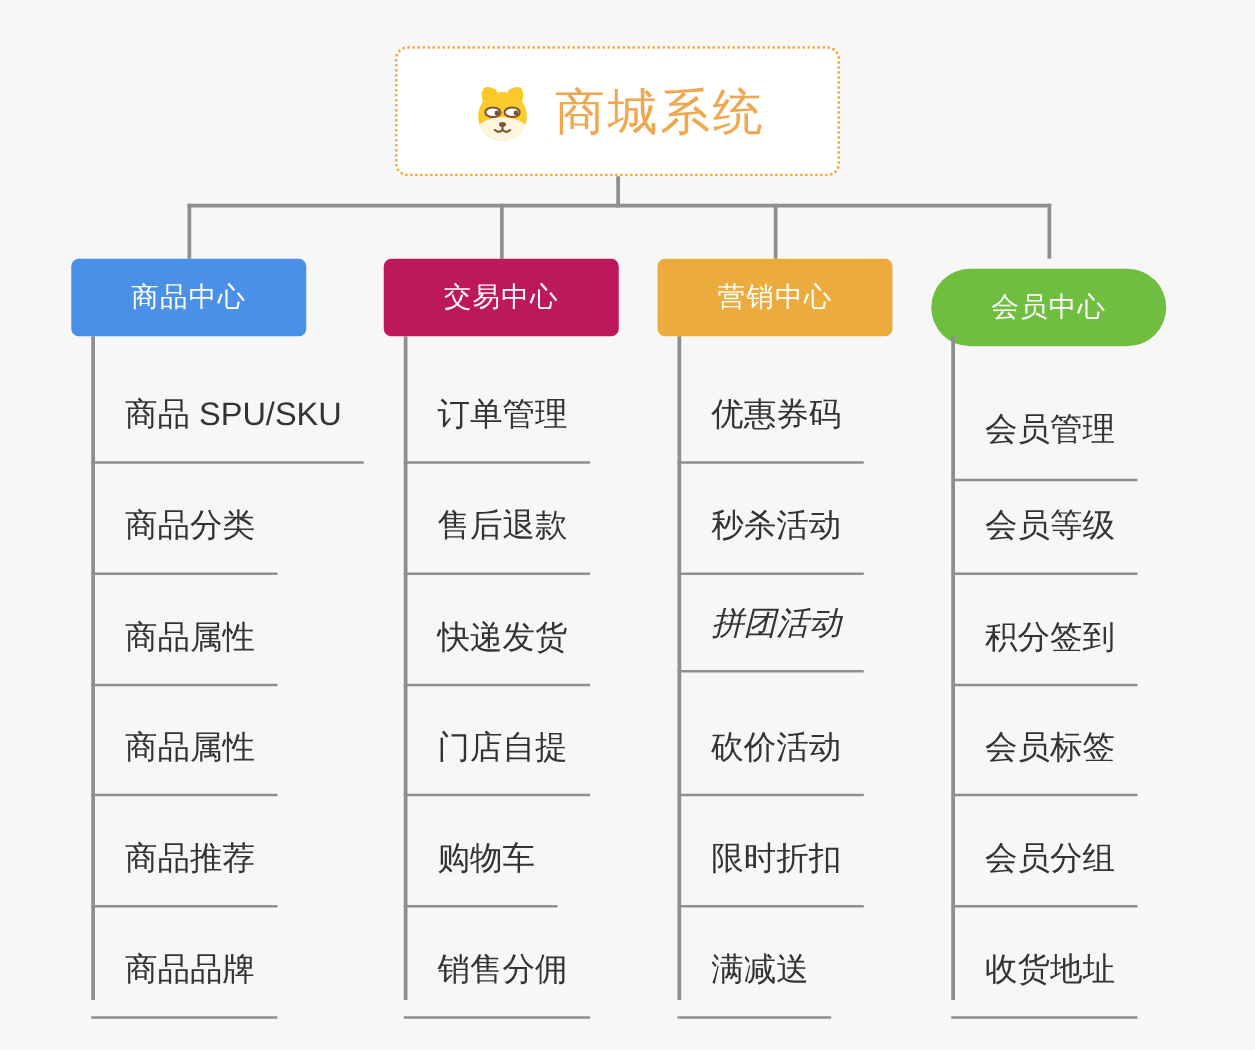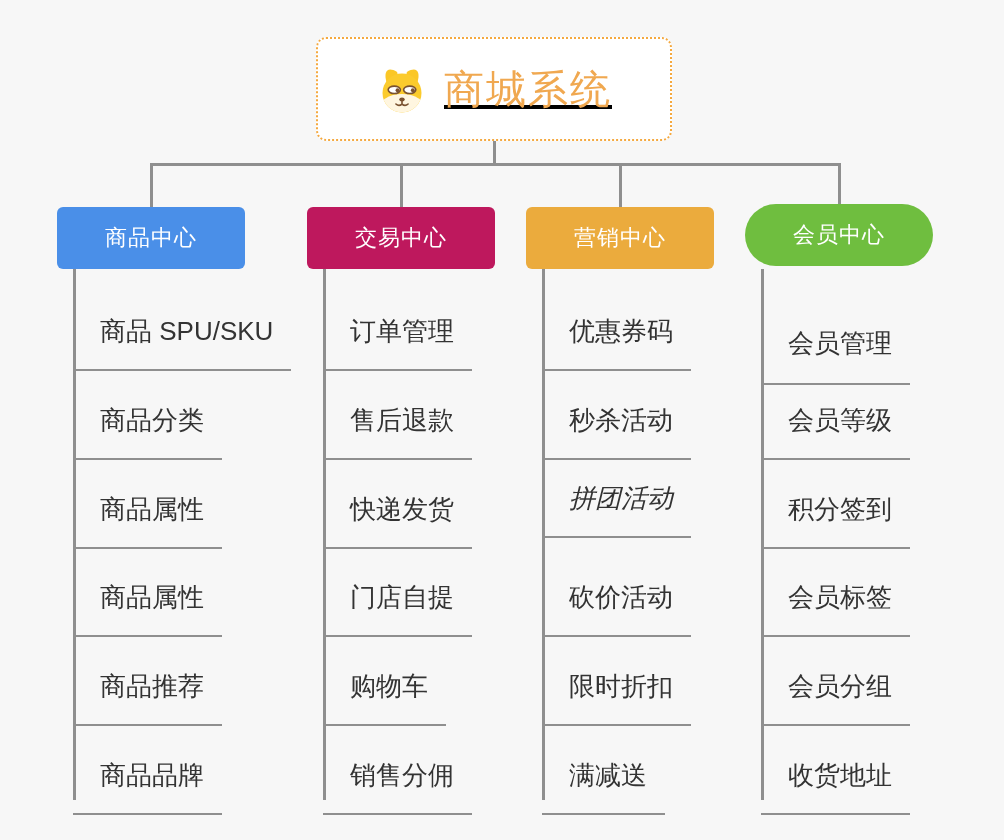--- a/index.html
+++ b/index.html
@@ -20,21 +20,20 @@
     left: 316px; top: 37px;
     width: 356px; height: 104px;
     background: #ffffff;
     border: 2px dotted #F5A93F;
     border-radius: 10px;
     display: flex;
     align-items: center;
     justify-content: center;
     gap: 16px;
     cursor: default;
-    text-decoration: underline;
   }
   .root-title {
     font-size: 40px;
     font-weight: 500;
     color: #F0A850;
     letter-spacing: 2px;
     white-space: nowrap;
   }
   .root-icon { display: block; }
 
@@ -133,21 +132,21 @@
       <div class="child-item" style="left: 323px; top: 668px;">购物车</div>
       <div class="child-item" style="left: 323px; top: 757px;">销售分佣</div>
       <div class="branch-header" style="left: 526px; top: 207px; background: rgb(235, 171, 61);">营销中心</div>
       <div class="line" style="left: 542px; top: 269px; width: 3px; height: 531px;"></div>
       <div class="child-item" style="left: 542px; top: 313px;">优惠券码</div>
       <div class="child-item" style="left: 542px; top: 402px;">秒杀活动</div>
       <div class="child-item" style="left: 542px; top: 480px; font-style: italic;">拼团活动</div>
       <div class="child-item" style="left: 542px; top: 579px;">砍价活动</div>
       <div class="child-item" style="left: 542px; top: 668px;">限时折扣</div>
       <div class="child-item" style="left: 542px; top: 757px;">满减送</div>
-      <div class="branch-header" style="left: 745px; top: 204px; background: rgb(111, 190, 63); border-radius: 31px;">会员中心</div>
+      <div class="branch-header" style="left: 745px; top: 215px; background: rgb(111, 190, 63); border-radius: 31px;">会员中心</div>
       <div class="line" style="left: 761px; top: 269px; width: 3px; height: 531px;"></div>
       <div class="child-item" style="left: 761px; top: 327px; font-family: Liberation Mono, monospace;">会员管理</div>
       <div class="child-item" style="left: 761px; top: 402px;">会员等级</div>
       <div class="child-item" style="left: 761px; top: 491px;">积分签到</div>
       <div class="child-item" style="left: 761px; top: 579px; text-align: center;">会员标签</div>
       <div class="child-item" style="left: 761px; top: 668px;">会员分组</div>
       <div class="child-item" style="left: 761px; top: 757px;">收货地址</div>
     </div>
 
 </div>

